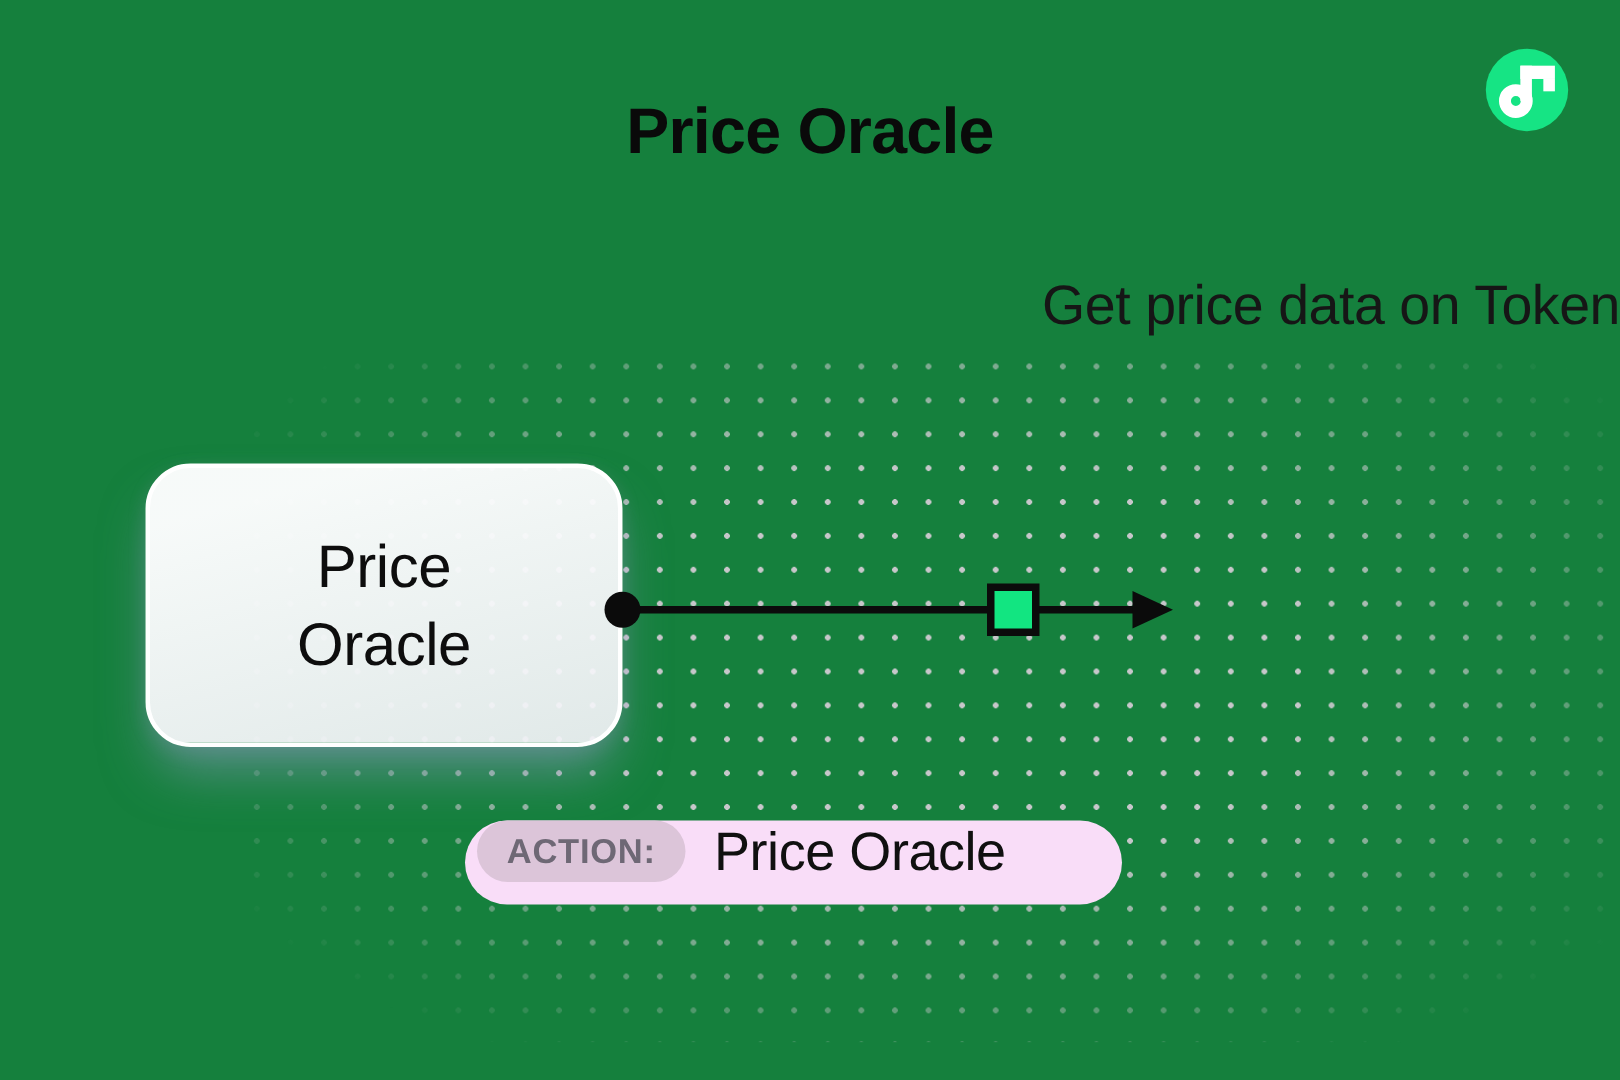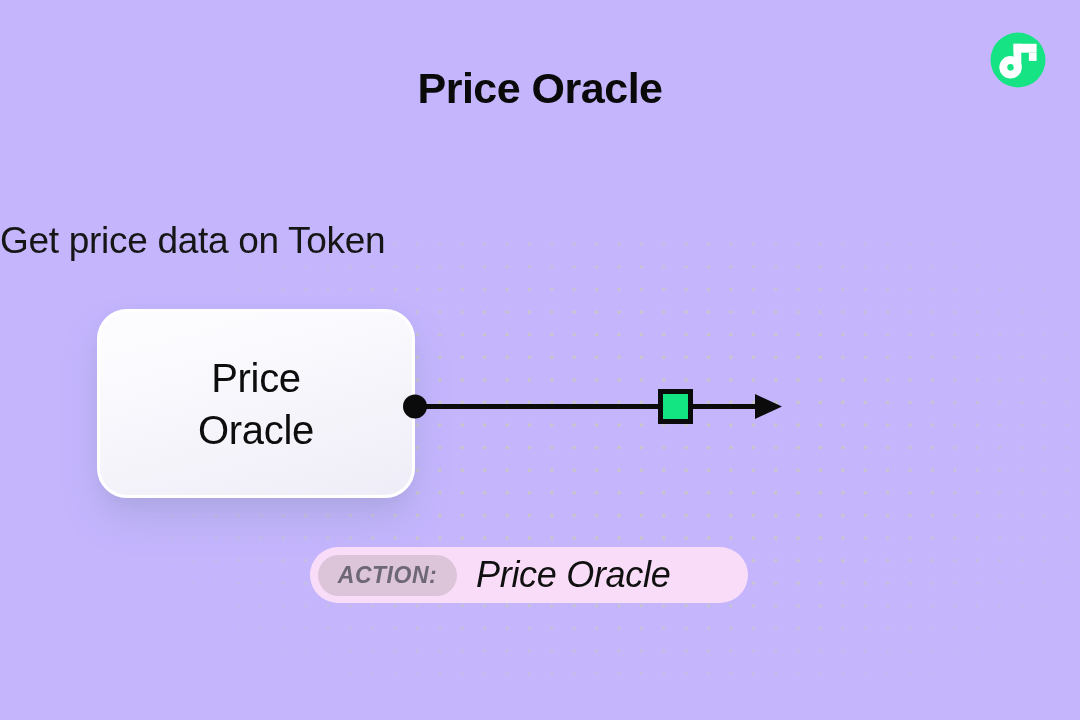--- a/index.html
+++ b/index.html
@@ -3,21 +3,21 @@
 <meta charset="utf-8">
 <style>
   * { margin: 0; padding: 0; box-sizing: border-box; }
   html, body { width: 1080px; height: 720px; overflow: hidden; }
   body { font-family: "Liberation Sans", sans-serif; }
 
   .stage {
     position: relative;
     width: 1080px;
     height: 720px;
-    background: #c4b5fd;
+    background: #15803d;
     overflow: hidden;
   }
 
   
   .dots {
     position: absolute;
     left: 160px; top: 233px;
     width: 920px; height: 462px;
     background-image: radial-gradient(circle, #c7c7ca 1.7px, rgba(199,199,202,0) 2.1px);
     background-size: 22.4px 22.6px;
@@ -33,26 +33,25 @@
     font-size: 43px;
     font-weight: 700;
     letter-spacing: -0.5px;
     color: #0a0a0a;
   }
 
   .page-subtitle {
     position: absolute;
     top: 183px; left: 0;
     width: 100%;
-    text-align: left;
+    text-align: right;
     font-size: 37px;
     font-weight: 400;
     letter-spacing: -0.3px;
     color: #161616;
-    margin-top: 37px;
   }
 
   .logo {
     position: absolute;
     left: 987px; top: 29px;
     width: 62px; height: 62px;
   }
 
   
   .node {
@@ -92,23 +91,21 @@
   }
 
   
   .action-badge {
     position: absolute;
     left: 310px; top: 547px;
     width: 438px; height: 56px;
     border-radius: 28px;
     background: #f9ddf8;
     display: flex;
-    align-items: center;
     padding-left: 8px;
-    font-style: italic;
   }
   .action-badge-label {
     width: 139px; height: 41px;
     border-radius: 21px;
     background: #dcc5d9;
     display: flex;
     align-items: center;
     justify-content: center;
     font-size: 23px;
     font-weight: 700;

